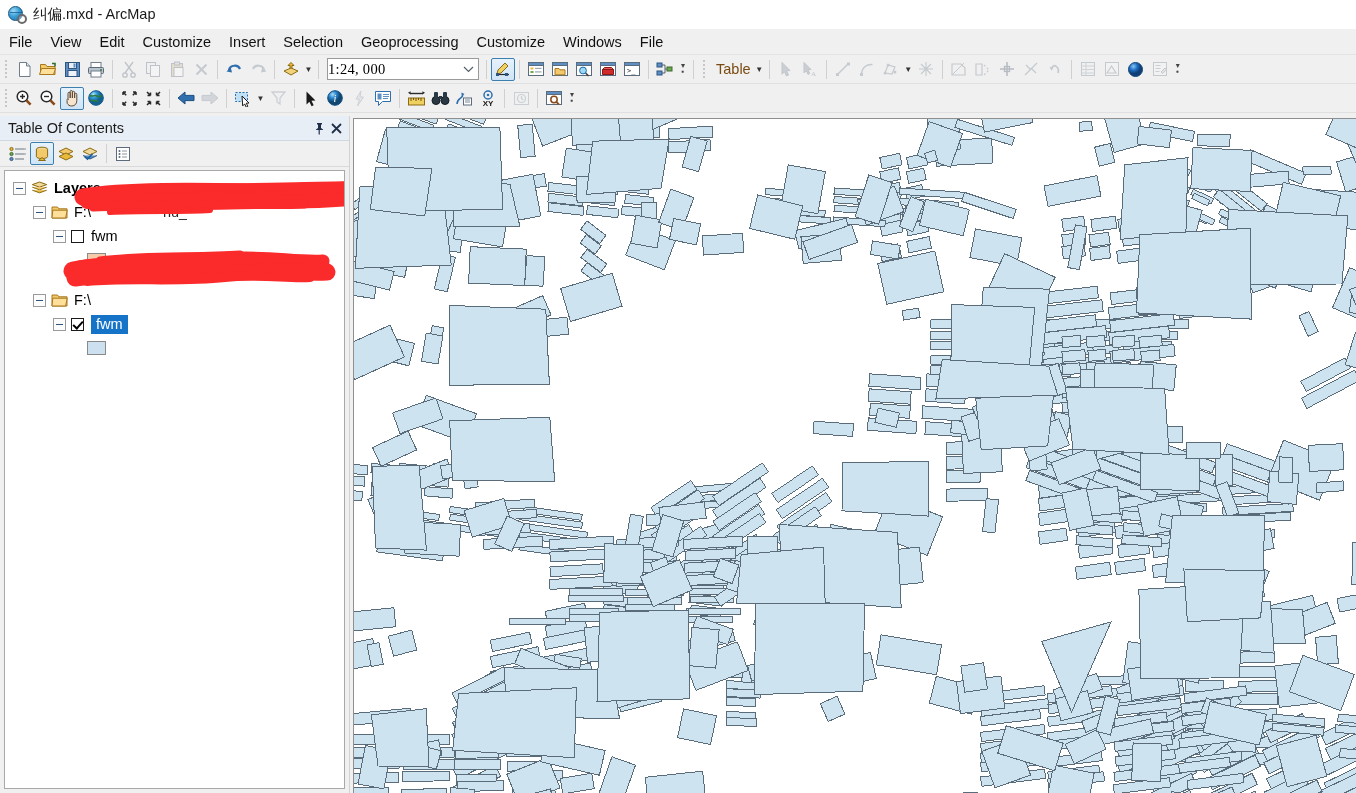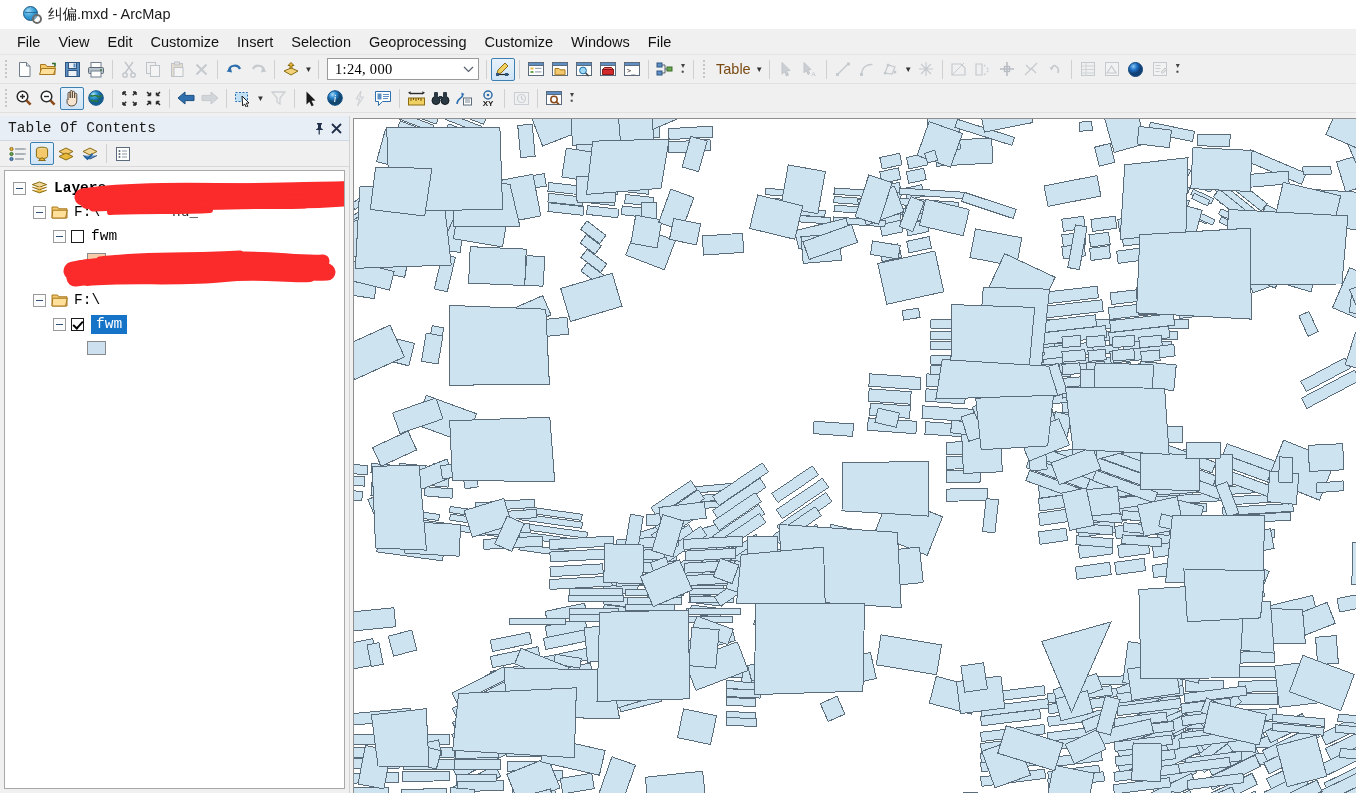--- a/index.html
+++ b/index.html
@@ -16,21 +16,21 @@
     position: relative;
     background: #f0f0f0;
   }
 
   
   .titlebar {
     height: 29px;
     background: #ffffff;
     display: flex;
     align-items: center;
-    padding-left: 23px;
+    padding-left: 8px;
     gap: 7px;
     border-bottom: 1px solid #ffffff;
   }
   .title-icon {
     width: 18px; height: 18px;
     position: relative;
     flex: 0 0 auto;
   }
   .title-icon .globe {
     position: absolute; left: 0; top: 1px;
@@ -51,21 +51,20 @@
   .title-text {
     font-size: 14.5px; color: #1a1a1a; white-space: nowrap;
   }
 
   
   .menubar {
     height: 26px;
     background: #f0f0f0;
     display: flex;
     align-items: center;
-    padding-left: 8px;
     border-bottom: 1px solid #e4e4e4;
   }
   .menu-item {
     font-size: 14.5px; color: #111;
     padding: 2px 9px;
     white-space: nowrap;
     cursor: default;
   }
 
   
@@ -120,21 +119,21 @@
   
   .scalebox {
     width: 152px; height: 22px;
     background: #fff;
     border: 1px solid #9a9a9a;
     display: flex; align-items: center;
     margin: 0 3px 0 4px;
     flex: 0 0 auto;
   }
   .scalebox .val {
-    flex: 1; padding-left: 7px;
+    flex: 1; 
     font-family: "Liberation Serif", serif;
     font-size: 14.5px; color: #000; letter-spacing: .3px;
     white-space: nowrap;
   }
   .scalebox .dd {
     width: 19px; height: 100%;
     display:flex; align-items:center; justify-content:center;
     color:#4a4a4a;
   }
   .editor-label {
@@ -142,21 +141,20 @@
     padding: 0 3px 0 6px;
     white-space: nowrap;
   }
 
   
   .main {
     position: absolute;
     left: 0; top: 116px;
     width: 1127px; height: 677px;
     display: flex;
-    font-family: Liberation Mono, monospace;
   }
 
   
   .toc {
     width: 350px; height: 100%;
     background: #f0f0f0;
     display: flex; flex-direction: column;
     flex: 0 0 auto;
     border-right: 1px solid #d2d2d2;
   }

